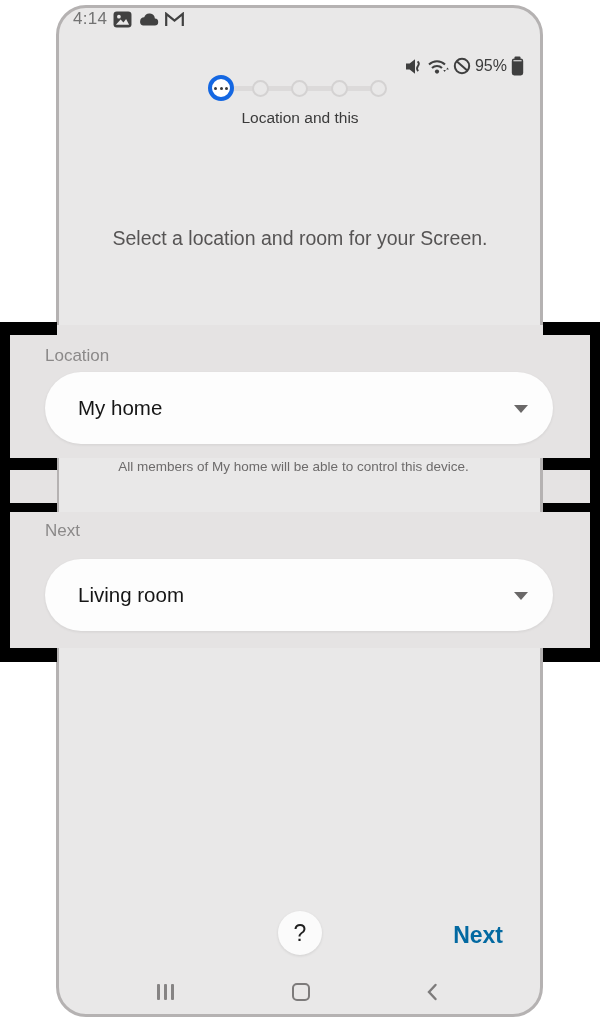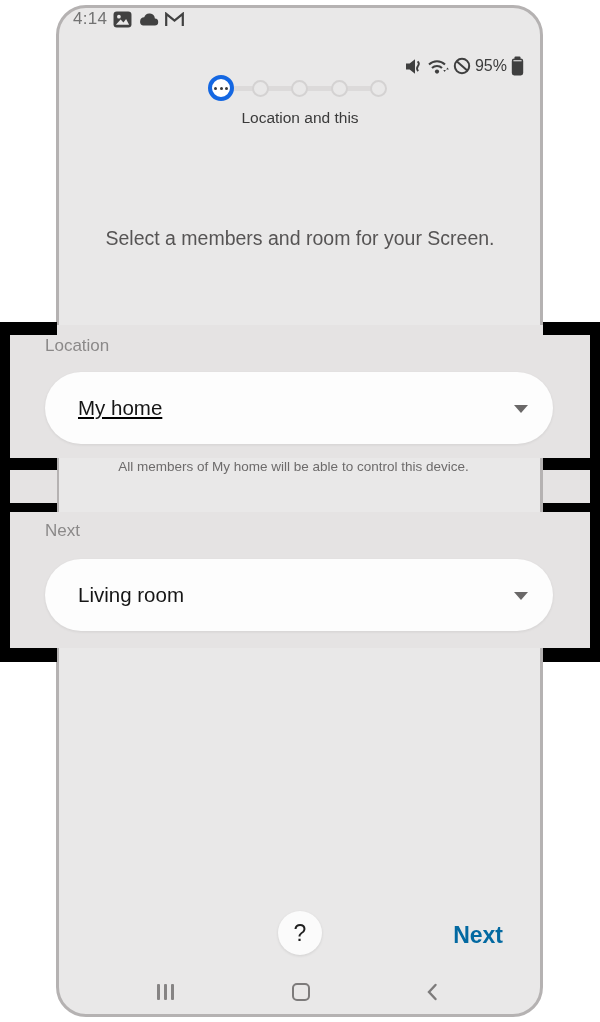--- a/index.html
+++ b/index.html
@@ -35,25 +35,25 @@
   .bracket{width:57px;box-sizing:border-box;background:transparent;}
   .bk-l1{left:0;top:322px;height:148px;border-left:10px solid #000;border-top:13px solid #000;border-bottom:12px solid #000;}
   .bk-r1{left:543px;top:322px;height:148px;border-right:10px solid #000;border-top:13px solid #000;border-bottom:12px solid #000;}
   .bk-l2{left:0;top:503px;height:159px;border-left:10px solid #000;border-top:9px solid #000;border-bottom:14px solid #000;}
   .bk-r2{left:543px;top:503px;height:159px;border-right:10px solid #000;border-top:9px solid #000;border-bottom:14px solid #000;}
   .connector{top:470px;width:57px;height:33px;background:#e5e3e3;box-sizing:border-box;}
   .cn-l{left:0;border-left:10px solid #000;}
   .cn-r{left:543px;border-right:10px solid #000;}
 
   .field-label{left:45px;font-size:17px;color:#8b8989;}
-  .lbl1{top:336px;}
+  .lbl1{top:346px;}
   .lbl2{top:521px;}
   .pill{left:45px;width:508px;height:72px;background:#fdfdfd;border-radius:36px;
         box-shadow:0 1px 3px rgba(0,0,0,.08);display:flex;align-items:center;cursor:pointer;}
-  .pill1{top:372px;text-decoration:underline;}
+  .pill1{top:372px;}
   .pill2{top:559px;}
   .pill-text{margin-left:33px;font-size:20.5px;color:#161616;}
   .chev{position:absolute;right:25px;top:50%;margin-top:-3px;width:0;height:0;
         border-left:7px solid transparent;border-right:7px solid transparent;border-top:8px solid #6a6868;}
 
   
   .help-btn{left:278px;top:911px;width:44px;height:44px;border-radius:50%;background:#fbfbfb;
             box-shadow:0 1px 3px rgba(0,0,0,.10);display:flex;align-items:center;justify-content:center;
             font-size:23px;color:#1f1f1f;cursor:pointer;}
   .next-btn{right:97px;top:922px;font-size:23px;font-weight:bold;color:#0369a1;cursor:pointer;}
@@ -130,21 +130,21 @@
       <i></i>
       <i></i>
       <i></i>
     </div>
   <div class="abs step-dot" style="left:252px;top:80px;"></div>
   <div class="abs step-dot" style="left:291px;top:80px;"></div>
   <div class="abs step-dot" style="left:330.5px;top:80px;"></div>
   <div class="abs step-dot" style="left:370px;top:80px;"></div>
   <div class="abs step-label">Location and this</div>
 
-  <div class="abs instruction">Select a members and room for your Screen.</div>
+  <div class="abs instruction">Select a location and room for your Screen.</div>
 
   <div class="abs helper">All members of My home will be able to control this device.</div>
 
   <div class="abs strip-bg strip1-bg"></div>
   <div class="abs bracket bk-l1"></div>
   <div class="abs bracket bk-r1"></div>
   <div class="abs field-label lbl1">Location</div>
   <div class="abs pill pill1">
     <span class="pill-text">My home</span>
     <span class="chev"></span>

